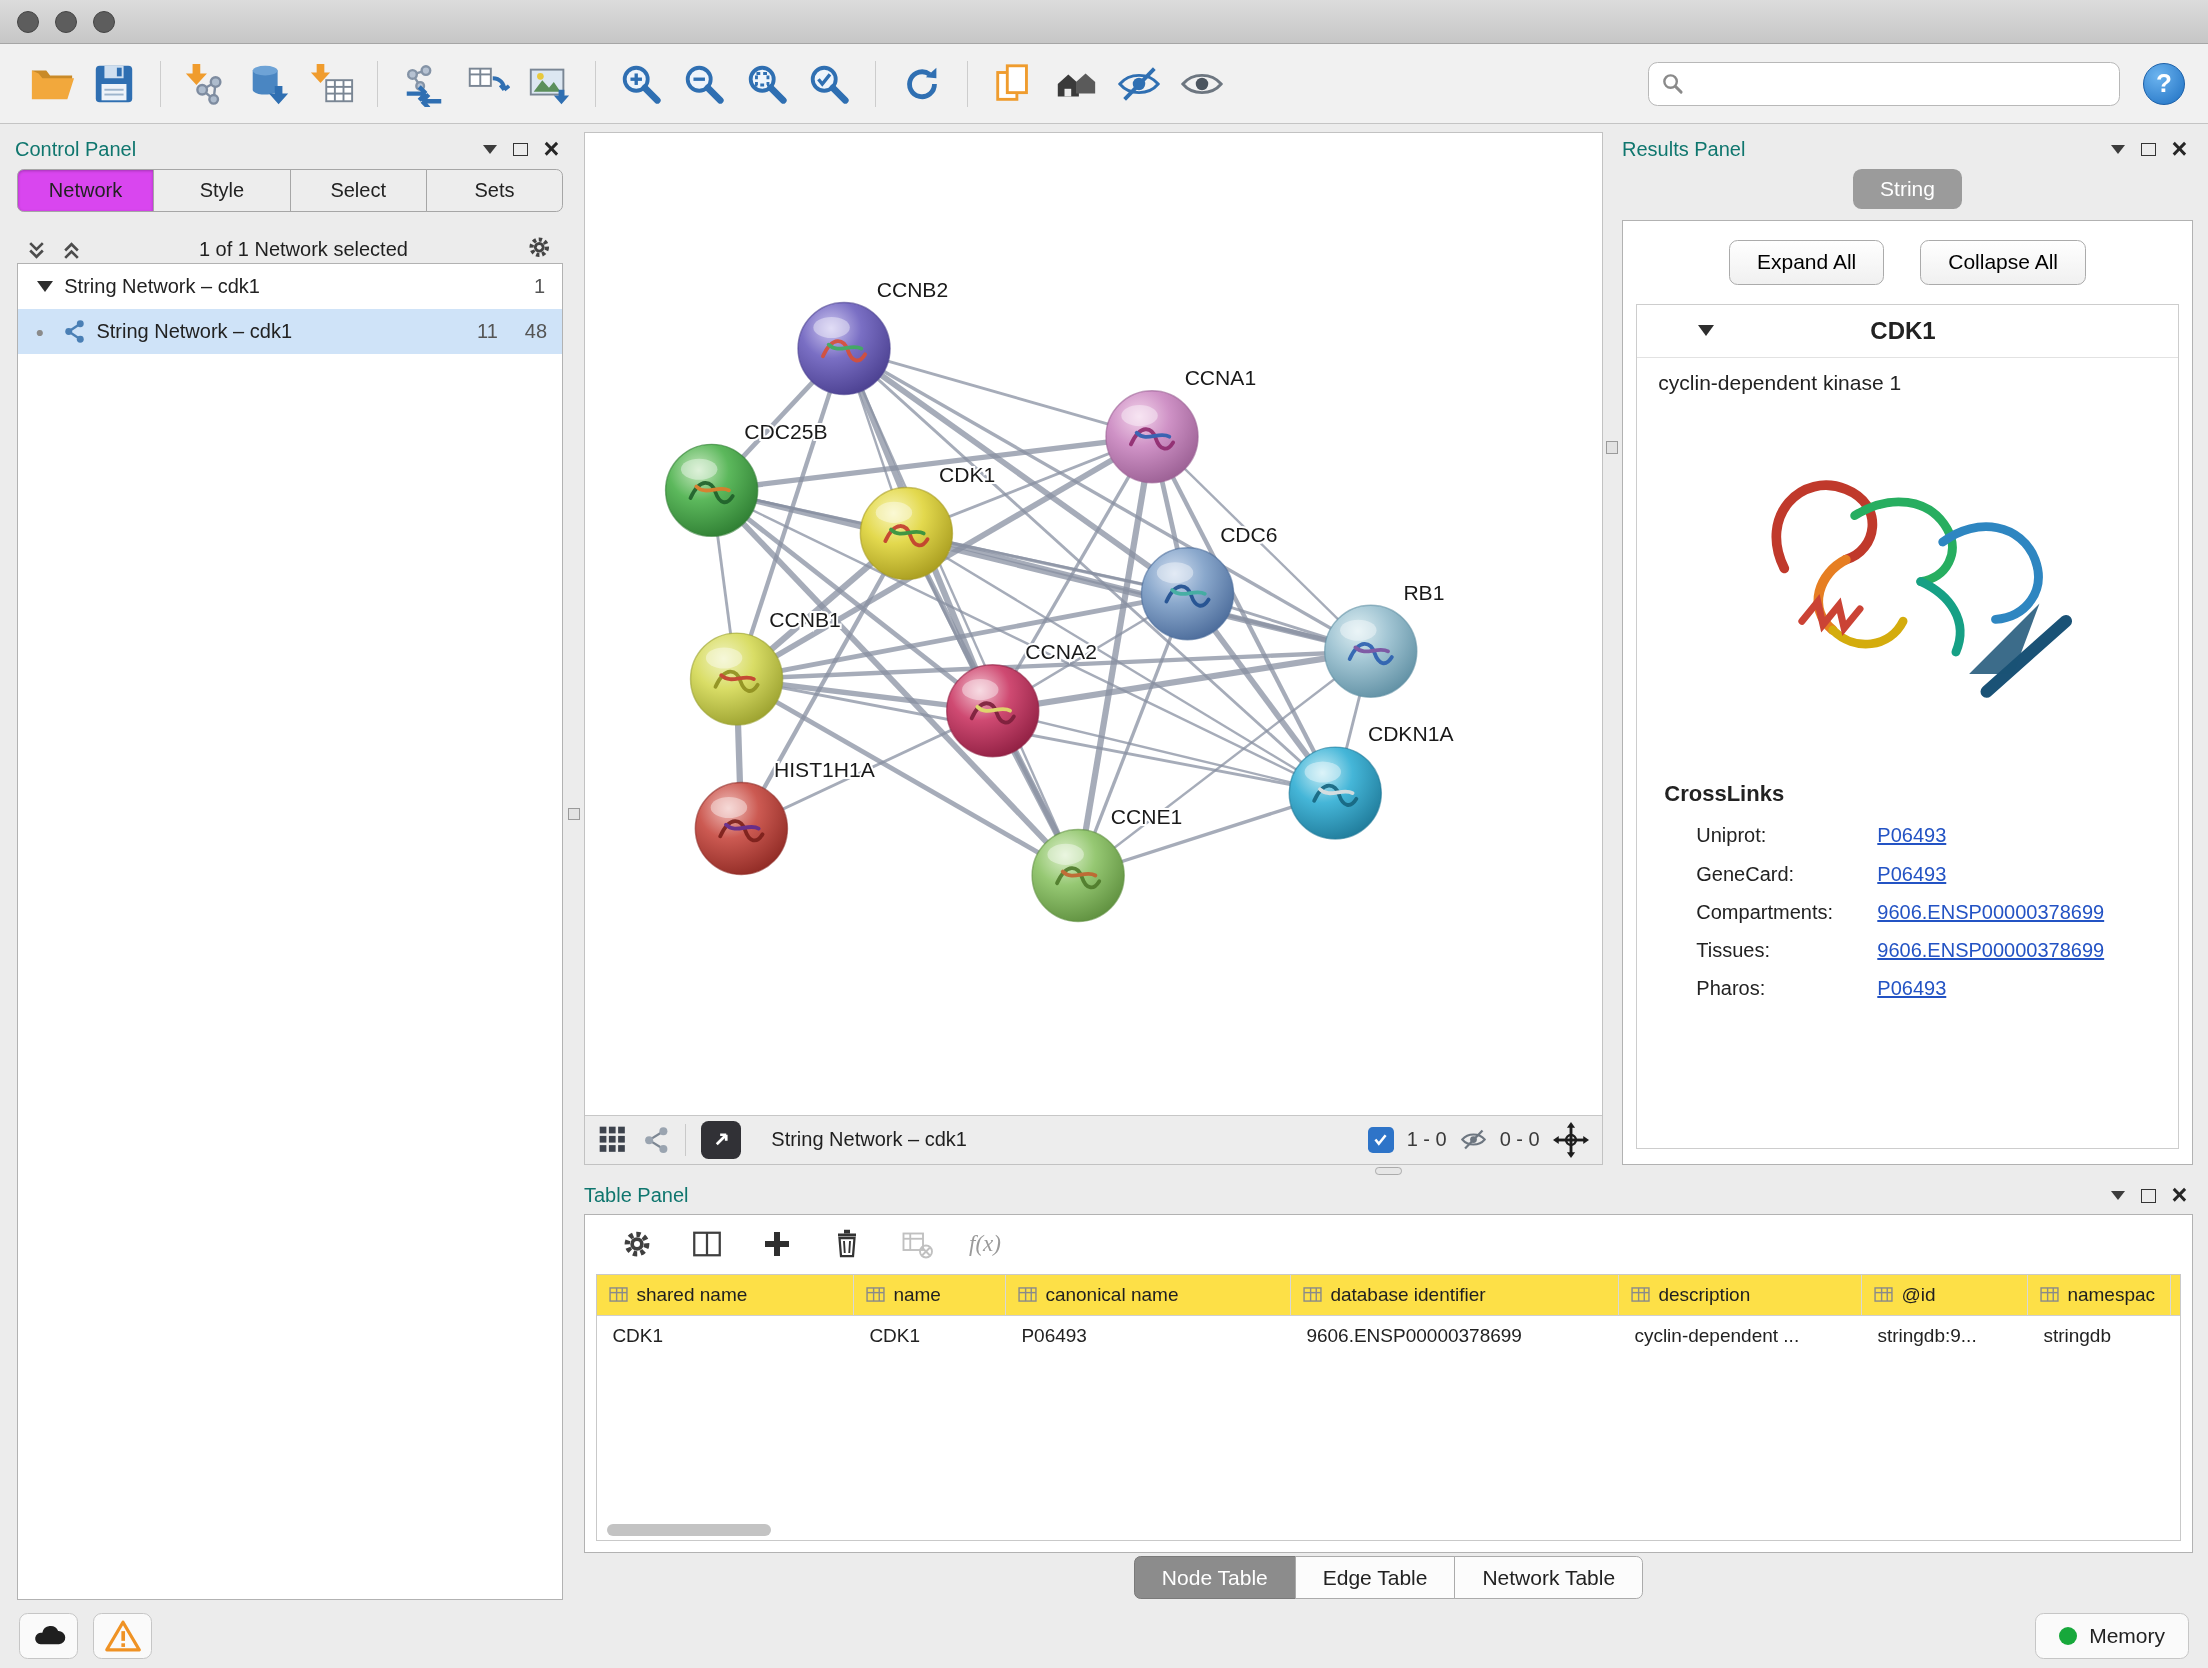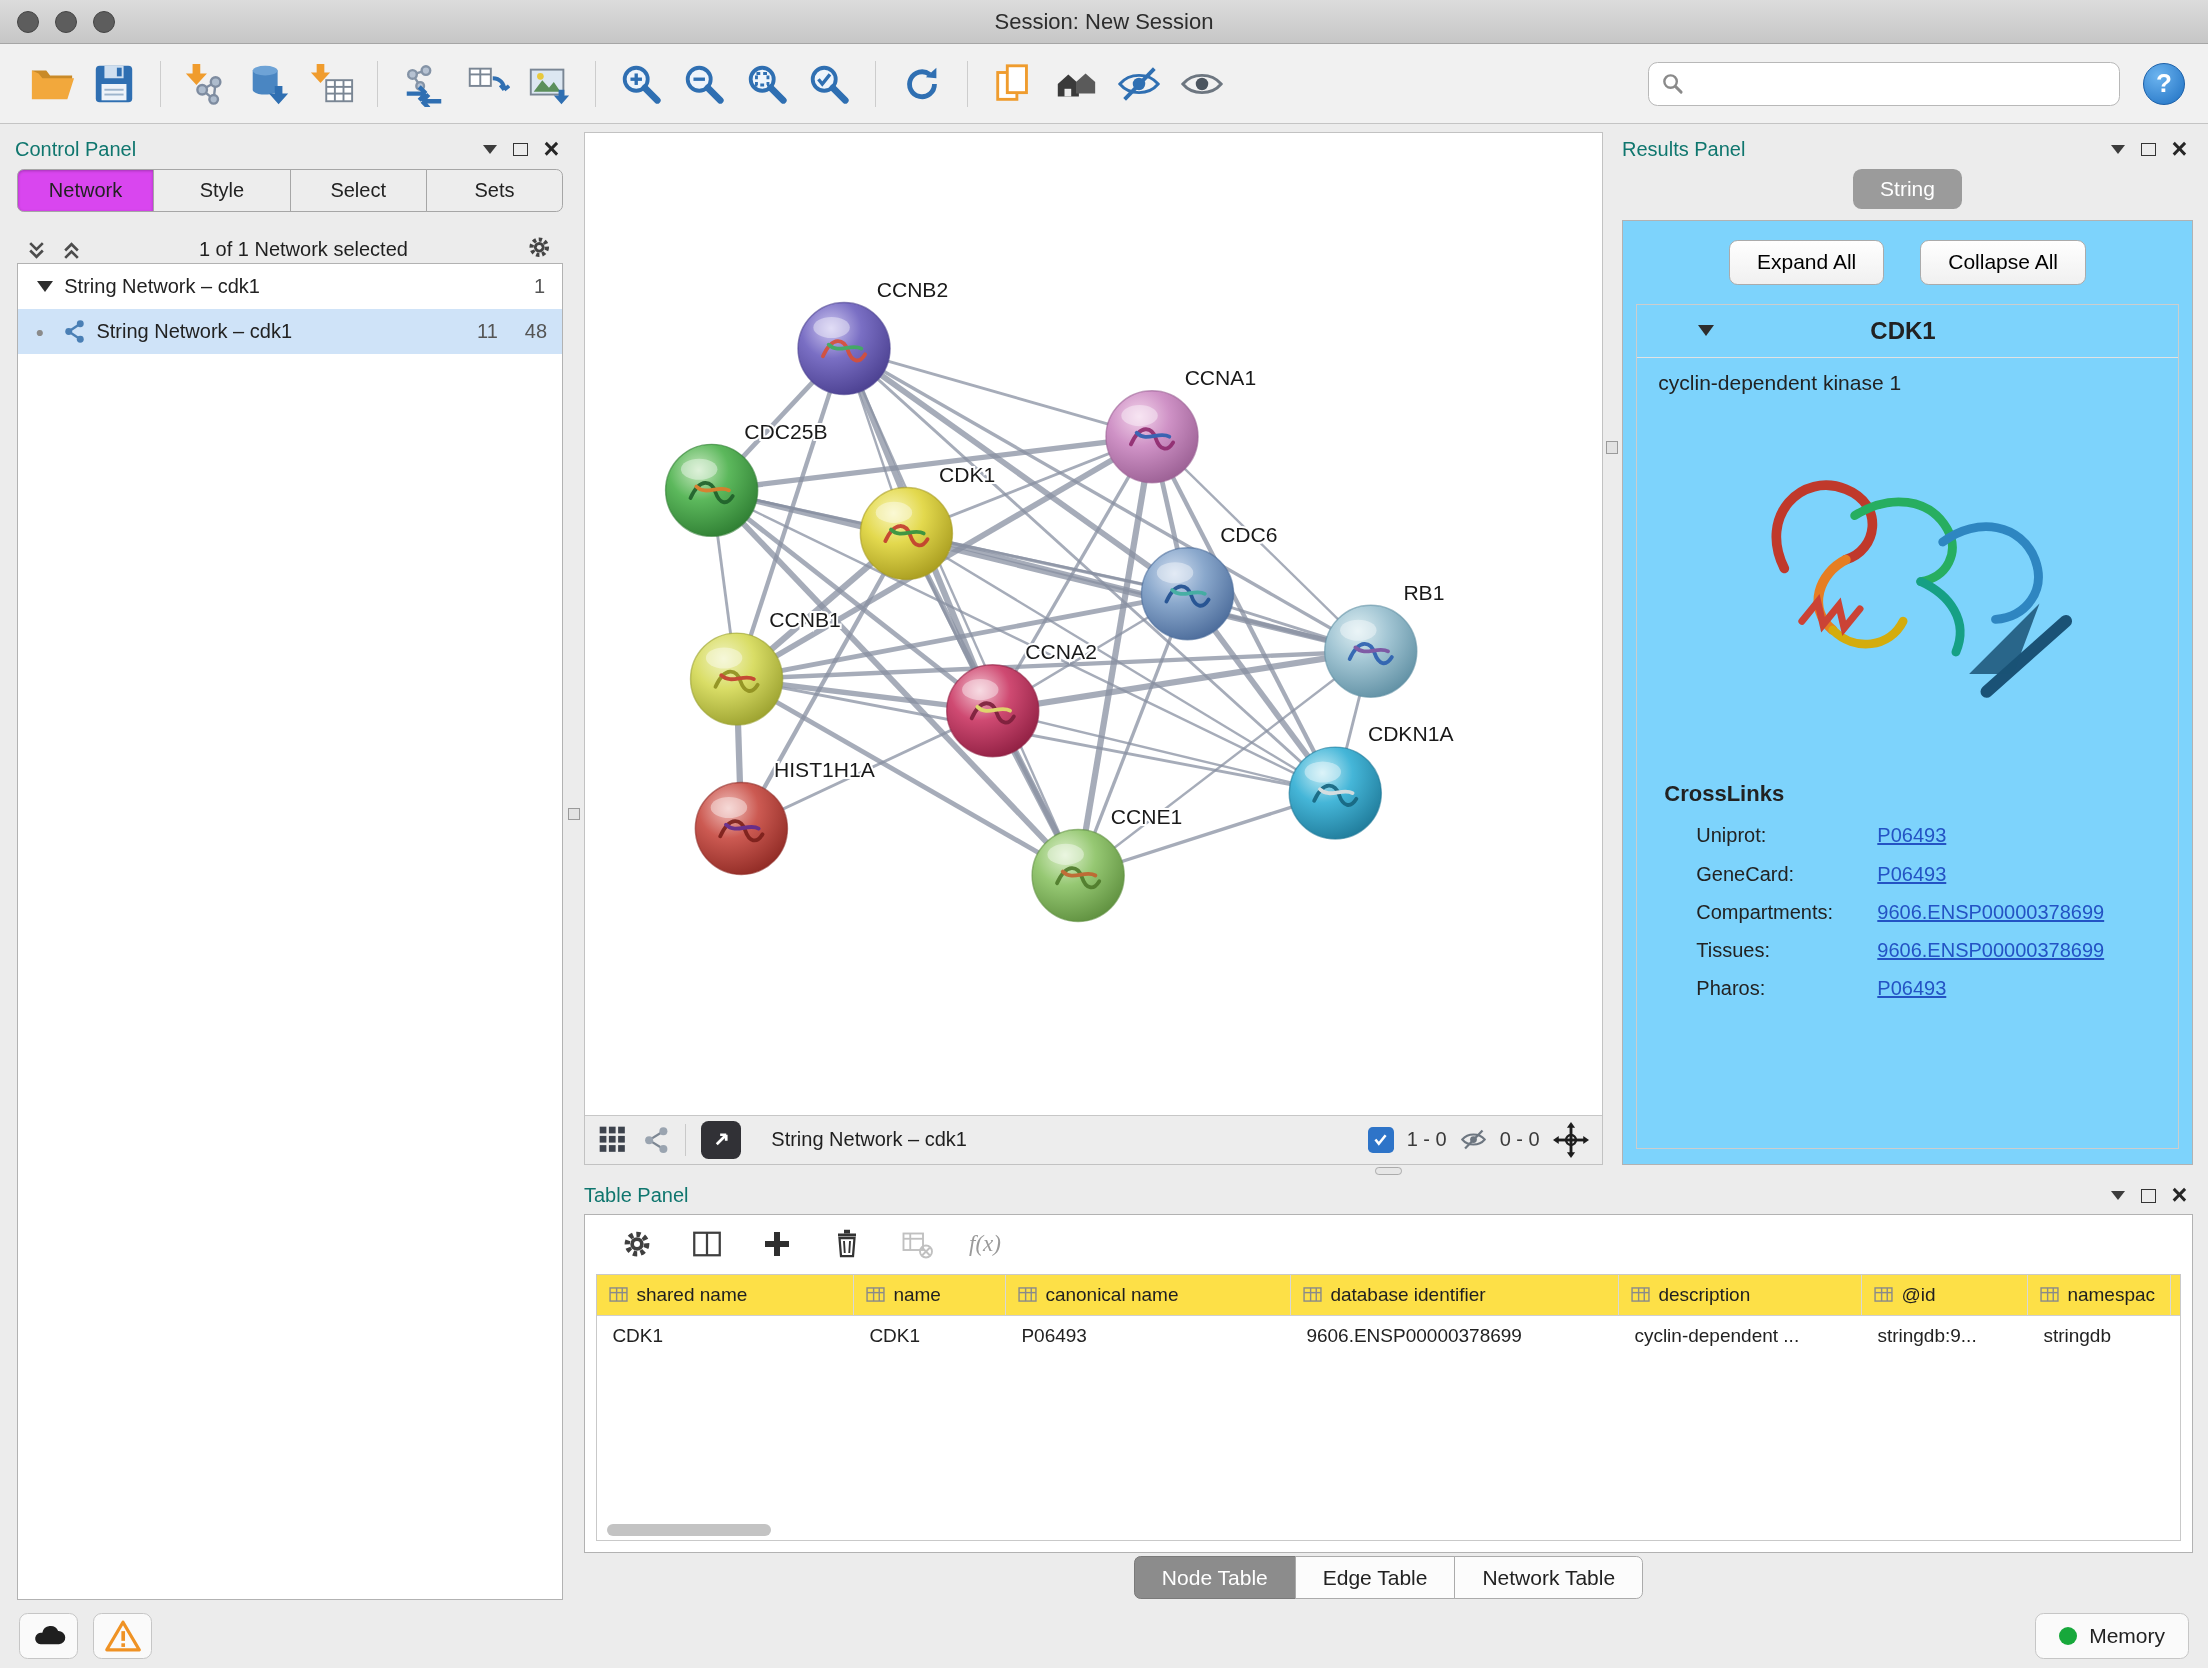--- a/index.html
+++ b/index.html
@@ -67,21 +67,21 @@
   .netbar{height:49px;background:#ededed;border-top:1px solid #c7c7c7;display:flex;align-items:center;padding:0 13.3px;gap:15px;font-size:20px;flex:none}
   .nbsep{width:1px;height:32px;background:#c9c9c9}
   .birdseye{width:40px;height:38px;background:#313136;border-radius:7.6px;display:flex;align-items:center;justify-content:center}
   .nbtitle{margin-left:15px;color:#1f1f1f}
   .nbright{margin-left:auto;display:flex;align-items:center;gap:13px;color:#3a3a3a}
   .cbx{width:26px;height:26px;background:#2e74c8;border-radius:4.8px;display:flex;align-items:center;justify-content:center}
 
   
   .respanel{width:571px;display:flex;flex-direction:column;flex:none;padding-left:0}
   .res-pill{align-self:center;background:#9b9b9b;color:#fff;padding:7.6px 27px;border-radius:8.6px;font-size:21px;margin:1.9px 0 11.4px;flex:none}
-  .res-box{flex:1;background:#7dd3fc;border:1px solid #b2b2b2;padding:15px 13.3px;display:flex;flex-direction:column;min-height:0}
+  .res-box{flex:1;background:#ffffff;border:1px solid #b2b2b2;padding:15px 13.3px;display:flex;flex-direction:column;min-height:0}
   .res-buttons{display:flex;justify-content:center;gap:36px;margin:3.8px 0 19px;flex:none}
   .btn{background:linear-gradient(#ffffff,#f0f0f0);border:1px solid #ababab;border-radius:8.6px;padding:9.5px 27px;font-size:21px;font-family:"Liberation Sans",sans-serif}
   .res-inner{border:1px solid #cdcdcd;flex:1;display:flex;flex-direction:column;min-height:0}
   .res-protein-head{display:flex;align-items:center;height:53px;border-bottom:1px solid #e2e2e2;padding-left:61px;flex:none}
   .pname{flex:1;text-align:center;font-weight:bold;font-size:24px;margin-right:86px}
   .res-desc{padding:13.3px 21px 5.7px;font-size:21px;flex:none}
   .res-img{display:flex;justify-content:center;padding:9.5px 0 5.7px;flex:none}
   .res-cross-title{font-weight:bold;font-size:22px;padding:13.3px 0 9.5px 27px;flex:none}
   .cl-row{display:flex;align-items:center;padding:7.6px 0 7.6px 59px;font-size:20px}
   .cl-label{width:181px;flex:none}
@@ -116,21 +116,20 @@
 <body>
 
 <div class="window">
 
   <div class="titlebar">
     <div class="lights">
       <span class="light"></span>
       <span class="light"></span>
       <span class="light"></span>
     </div>
-    <div class="title">Session: New Session</div>
   </div>
 
   <div class="toolbar">
     <div class="tbtn">
       <svg class="i48" viewBox="0 0 48 48">
           <path d="M3 10h15l4 5h23v5H10z" fill="#c98a28"></path>
           <path d="M3 10v30h37l7-22H14l-4-5z" fill="#f2a83c"></path>
         </svg>
     </div>
     <div class="tbtn">

